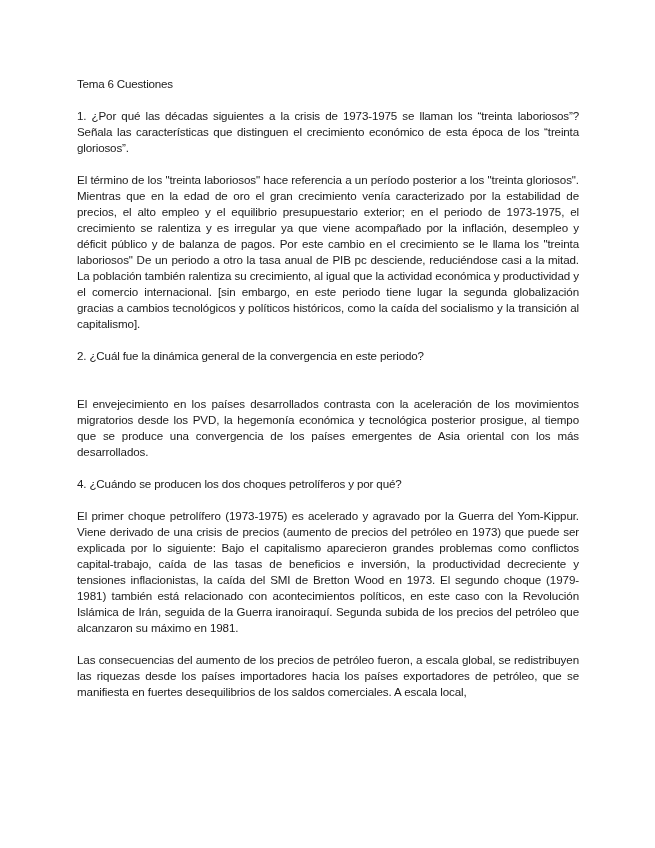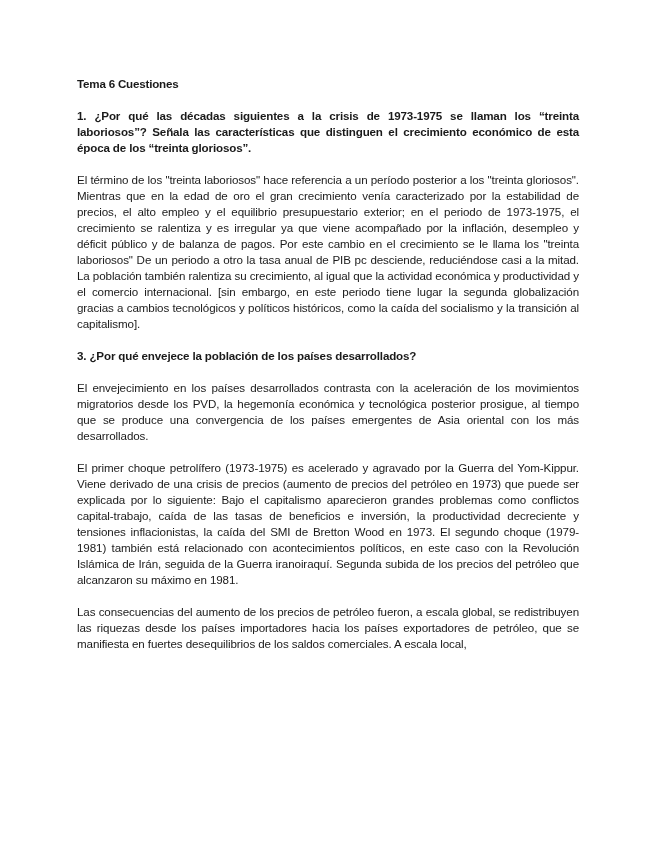--- a/index.html
+++ b/index.html
@@ -17,26 +17,26 @@
     }
     .page {
       position: absolute;
       left: 77px;
       top: 76px;
       width: 502px;
       font-size: 11.6px;
       line-height: 16px;
     }
     .doc-title {
-      font-weight: bold;
+      font-weight: normal;
       margin: 0 0 16px 0;
       letter-spacing: -0.2px;
     }
     .question {
-      font-weight: bold;
+      font-weight: normal;
       text-align: justify;
       margin: 0 0 16px 0;
       letter-spacing: -0.15px;
     }
     .answer {
       text-align: justify;
       margin: 0 0 16px 0;
       letter-spacing: -0.1px;
     }
     .spacer {
@@ -47,26 +47,30 @@
 <body>
 
 <div class="page">
   <p class="doc-title">Tema 6 Cuestiones</p>
 
   <section>
     <p class="question">1. ¿Por qué las décadas siguientes a la crisis de 1973-1975 se llaman los “treinta laboriosos”? Señala las características que distinguen el crecimiento económico de esta época de los “treinta gloriosos”.</p>
     <p class="answer">El término de los "treinta laboriosos" hace referencia a un período posterior a los "treinta gloriosos". Mientras que en la edad de oro el gran crecimiento venía caracterizado por la estabilidad de precios, el alto empleo y el equilibrio presupuestario exterior; en el periodo de 1973-1975, el crecimiento se ralentiza y es irregular ya que viene acompañado por la inflación, desempleo y déficit público y de balanza de pagos. Por este cambio en el crecimiento se le llama los "treinta laboriosos" De un periodo a otro la tasa anual de PIB pc desciende, reduciéndose casi a la mitad. La población también ralentiza su crecimiento, al igual que la actividad económica y productividad y el comercio internacional. [sin embargo, en este periodo tiene lugar la segunda globalización gracias a cambios tecnológicos y políticos históricos, como la caída del socialismo y la transición al capitalismo].</p>
   </section>
 
+  <section>
+    <p class="question">2. ¿Cuál fue la dinámica general de la convergencia en este periodo?</p>
+    <div class="spacer"></div>
+  </section>
 
   <section>
-    <p class="question">3. ¿Por qué envejece la población de los países desarrollados?</p>
     <p class="answer">El envejecimiento en los países desarrollados contrasta con la aceleración de los movimientos migratorios desde los PVD, la hegemonía económica y tecnológica posterior prosigue, al tiempo que se produce una convergencia de los países emergentes de Asia oriental con los más desarrollados.</p>
   </section>
 
   <section>
+    <p class="question">4. ¿Cuándo se producen los dos choques petrolíferos y por qué?</p>
     <p class="answer">El primer choque petrolífero (1973-1975) es acelerado y agravado por la Guerra del Yom-Kippur. Viene derivado de una crisis de precios (aumento de precios del petróleo en 1973) que puede ser explicada por lo siguiente: Bajo el capitalismo aparecieron grandes problemas como conflictos capital-trabajo, caída de las tasas de beneficios e inversión, la productividad decreciente y tensiones inflacionistas, la caída del SMI de Bretton Wood en 1973. El segundo choque (1979-1981) también está relacionado con acontecimientos políticos, en este caso con la Revolución Islámica de Irán, seguida de la Guerra iranoiraquí. Segunda subida de los precios del petróleo que alcanzaron su máximo en 1981.</p>
   </section>
 
   <section>
     <p class="answer">Las consecuencias del aumento de los precios de petróleo fueron, a escala global, se redistribuyen las riquezas desde los países importadores hacia los países exportadores de petróleo, que se manifiesta en fuertes desequilibrios de los saldos comerciales. A escala local,</p>
   </section>
 </div>
 
 </body></html>

